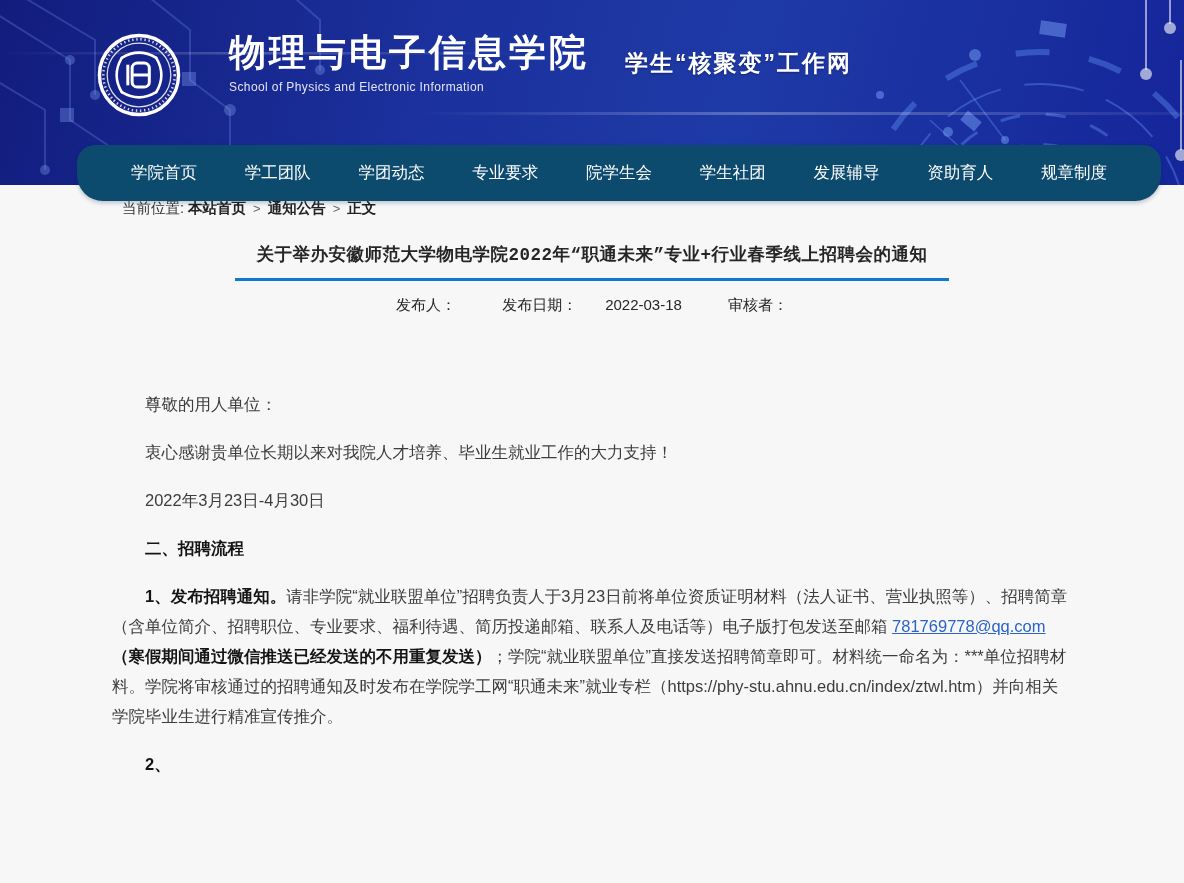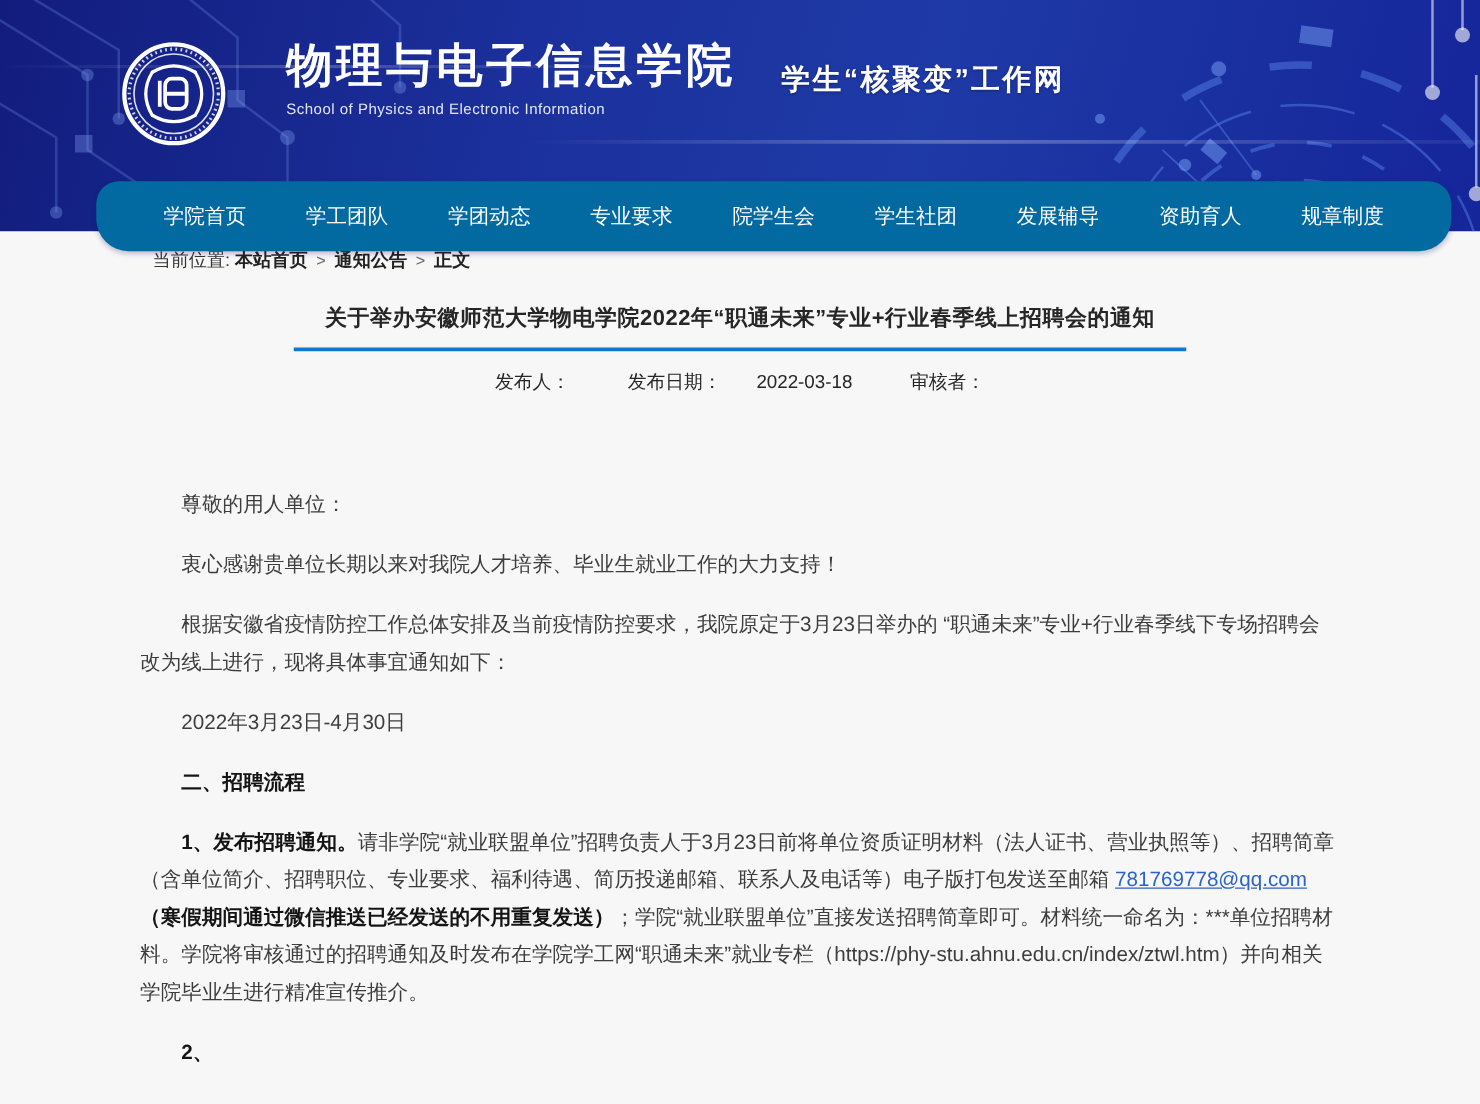--- a/index.html
+++ b/index.html
@@ -17,31 +17,31 @@
   .decor { position:absolute; inset:0; width:100%; height:100%; }
   .brand { position:absolute; left:96px; top:32px; display:flex; align-items:flex-start; z-index:2;gap:30px; }
   .logo { width:86px; height:86px; flex:0 0 auto; }
   .titles { margin-left:17px; }
   .school-cn { font-size:37px; font-weight:600; color:#ffffff; letter-spacing:3px; line-height:1.15; }
   .school-en { font-size:12px; color:rgba(255,255,255,.88); margin-top:5px; letter-spacing:.4px; }
   .site-title { font-size:23px; font-weight:700; color:#ffffff; margin-left:6px; margin-top:16px; letter-spacing:2px; text-shadow:0 1px 2px rgba(0,0,30,.35); }
   
   .nav {
     position:absolute; left:77px; top:145px; width:1084px; height:56px; z-index:3;
-    background:#0369a1; border-radius:18px 18px 26px 26px;
+    background:#0c4a6e; border-radius:18px 18px 26px 26px;
     display:flex; align-items:center; justify-content:space-around; padding:0 30px;
     box-shadow:0 2px 4px rgba(10,30,90,.25);
   }
   .nav-item { color:#ffffff; font-size:16.5px; cursor:pointer; white-space:nowrap; }
   
   .breadcrumb { margin:14px 0 0 122px; font-size:14.5px; color:#333; }
   .breadcrumb .crumb { font-weight:700; color:#222; cursor:pointer; }
   .breadcrumb .crumb-current { font-weight:700; color:#222; }
   .breadcrumb .sep { margin:0 7px; color:#666; font-size:13px; }
-  .article-title { text-align:center; font-size:17.5px; font-weight:700; color:#262626; margin-top:24px; letter-spacing:.5px; }
+  .article-title { text-align:center; font-size:17.5px; font-weight:700; color:#262626; margin-top:24px; letter-spacing:.5px;font-family:Liberation Mono, monospace; }
   .title-rule { width:714px; height:3px; background:#0c79d3; margin:12px auto 0; }
   .meta { text-align:center; font-size:15px; color:#262626; margin-top:15px; }
   .meta span { margin:0 14px; }
   .article-body { margin:0 112px; padding-top:56px; font-size:16.5px; color:#3d3d3d; }
   .para { text-indent:2em; line-height:30px; margin:18px 0; }
   .heading { font-weight:700; color:#141414; }
   .b { font-weight:700; color:#141414; }
   .link { color:#2b63c9; text-decoration:underline; cursor:pointer; }
 </style>
 </head>
@@ -157,18 +157,17 @@
 
 <div class="meta">
   <span>发布人：</span>
   <span><span>发布日期：</span><span>2022-03-18</span></span>
   <span>审核者：</span>
 </div>
 
 <div class="article-body" id="article-body">
     <p class="para"><span>尊敬的用人单位：</span></p>
     <p class="para"><span>衷心感谢贵单位长期以来对我院人才培养、毕业生就业工作的大力支持！</span></p>
-    <p class="para"><span>根据安徽省疫情防控工作总体安排及当前疫情防控要求，我院原定于3月23日举办的 “职通未来”专业+行业春季线下专场招聘会改为线上进行，现将具体事宜通知如下：</span></p>
     <p class="para"><span>2022年3月23日-4月30日</span></p>
     <p class="para heading"><span class="b">二、招聘流程</span></p>
     <p class="para"><span class="b">1、发布招聘通知。</span><span>请非学院“就业联盟单位”招聘负责人于3月23日前将单位资质证明材料（法人证书、营业执照等）、招聘简章（含单位简介、招聘职位、专业要求、福利待遇、简历投递邮箱、联系人及电话等）电子版打包发送至邮箱 </span><a class="link" href="#">781769778@qq.com</a><span class="b">（寒假期间通过微信推送已经发送的不用重复发送）</span><span>；学院“就业联盟单位”直接发送招聘简章即可。材料统一命名为：***单位招聘材料。学院将审核通过的招聘通知及时发布在学院学工网“职通未来”就业专栏（https://phy-stu.ahnu.edu.cn/index/ztwl.htm）并向相关学院毕业生进行精准宣传推介。</span></p>
     <p class="para"><span class="b">2、</span></p>
   </div>
 
 </body></html>

